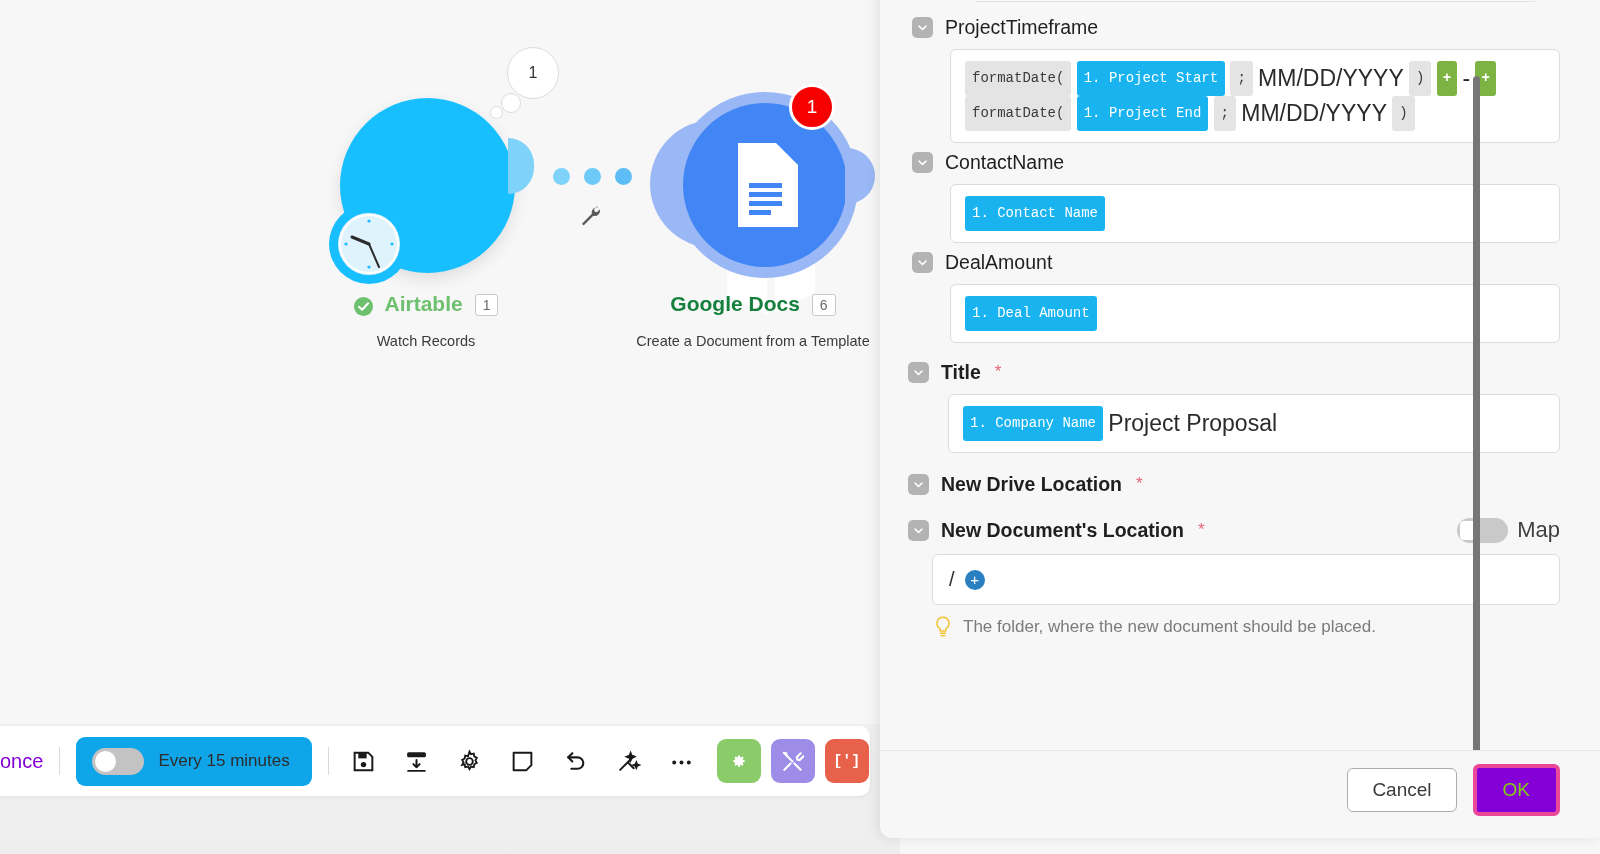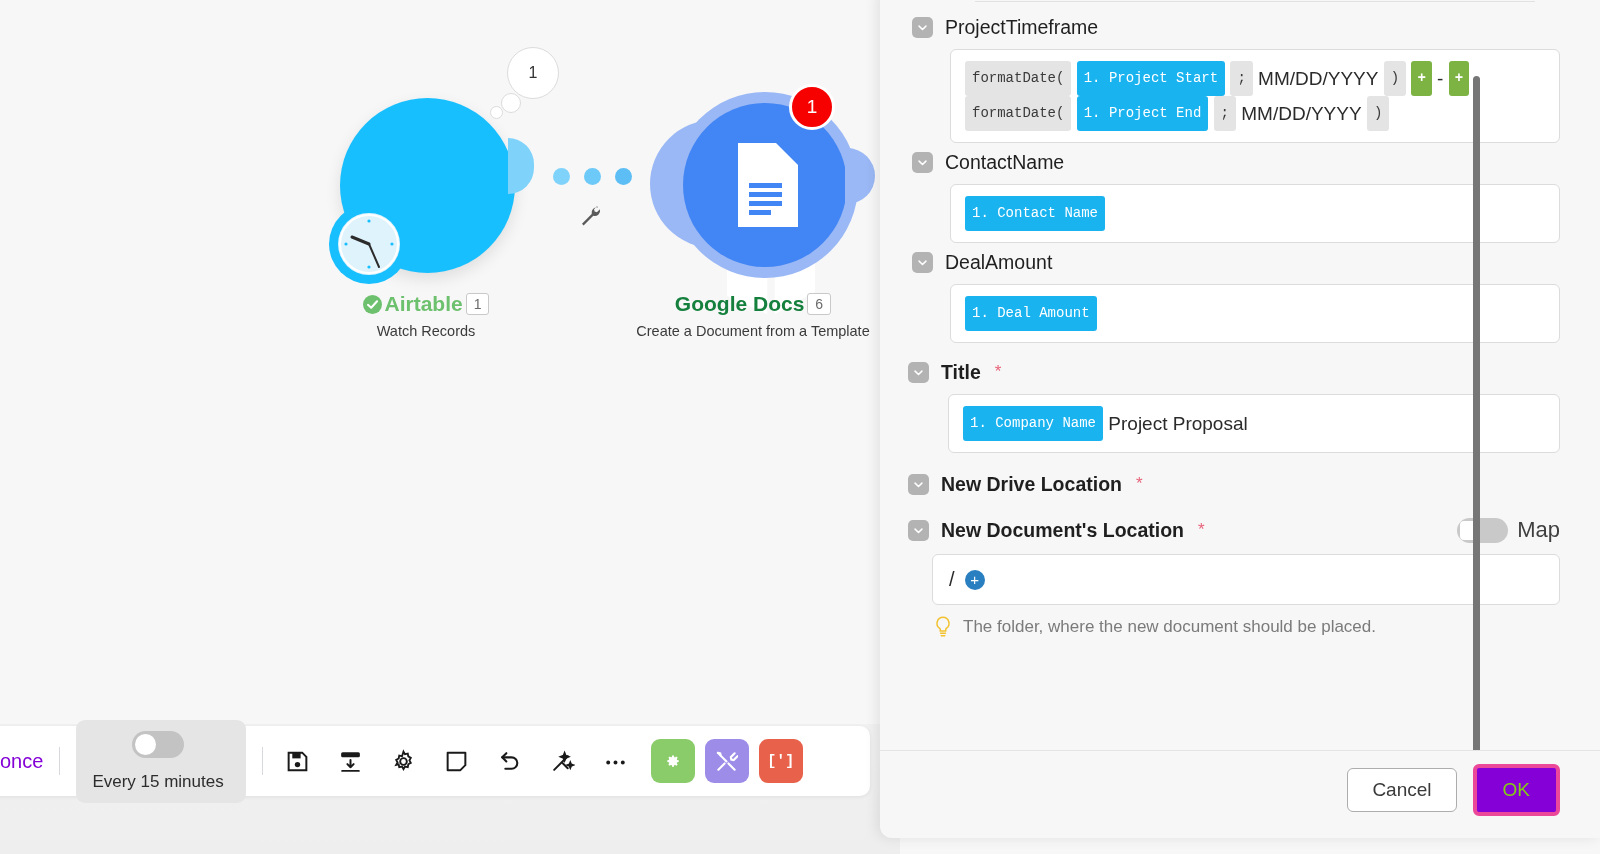--- a/index.html
+++ b/index.html
@@ -107,55 +107,54 @@
     position:absolute; left: 789px; top: 84px; width: 46px; height: 46px;
     border-radius: 50%; background: #f70000; border: 3px solid #fff;
     display:flex; align-items:center; justify-content:center;
     color:#fff; font-size: 19px; font-weight: 400;
   }
 
   .mod-label {
     position:absolute; text-align:center; width: 300px;
   }
   .mod-title {
-    display:flex; align-items:center; justify-content:center; gap: 3px;
+    display:flex; align-items:flex-end; justify-content:center; gap: 12px;
     font-size: 21px; font-weight: bold;
   }
   .mod-title .name-green { color: #6dc06d; }
   .mod-title .name-dark { color: #15803d; }
   .check-dot {
     width: 19px; height: 19px; border-radius: 50%; background:#6dc06d;
     display:inline-flex; align-items:center; justify-content:center;
   }
   .seq-box {
     border: 1px solid #c9c9c9; border-radius: 3px; background:#fff;
     font-size: 14px; color:#6b6b6b; font-weight: normal;
     padding: 1px 7px; line-height: 18px;
   }
   .mod-sub {
-    margin-top: 7px; font-size: 14.5px; color: #3b3b3b;
+    margin-top: 17px; font-size: 14.5px; color: #3b3b3b;
   }
 
   
   .toolbar {
     position:absolute; left: -10px; top: 726px; width: 880px; height: 70px;
     background: #ffffff;
     display:flex; align-items:center;
     border-radius: 0 10px 10px 0;
     box-shadow: 0 1px 4px rgba(0,0,0,.07);
   }
   .tb-runonce {
     color: #8400d6; font-size: 20px; margin-left: 10px; white-space: nowrap;
   }
   .tb-sep { width: 1px; height: 28px; background: #d8d8df; margin: 0 16px; }
   .sched-pill {
     display:flex; align-items:center; gap: 14px;
-    background: #e5e5e5; border-radius: 9px;
+    background: #0ea5e9; border-radius: 9px;
     padding: 11px 22px 11px 16px;
-    flex-direction: column;
   }
   .toggle {
     width: 52px; height: 27px; border-radius: 14px; background:#c3c3c3;
     position: relative; flex: none;
   }
   .toggle .knob {
     position:absolute; left: 3px; top: 3px; width: 21px; height: 21px;
     border-radius: 50%; background: #fff;
   }
   .sched-text { font-size: 17px; color: #2d2d2d; white-space: nowrap; }
@@ -228,21 +227,21 @@
   .input-box.wide { margin-left: 0px; }
 
   .tok {
     display:inline-block; border-radius: 3px; padding: 2px 7px;
     font-family: "Liberation Mono", monospace; font-size: 14px;
     vertical-align: middle;
   }
   .tok-fn { background:#e4e4e4; color:#3a3a3a; }
   .tok-var { background:#19b3f0; color:#fff; }
   .tok-op { background:#7cb342; color:#fff; font-weight:bold; padding: 2px 6px;}
-  .plain { font-size: 19px; color:#2b2b2b; vertical-align: middle; }
+  .plain { font-size: 23px; color:#2b2b2b; vertical-align: middle; }
 
   .select-box {
     background:#fff; border:1px solid #dcdcdc; border-radius: 6px;
     margin-top: 9px; padding: 13px 16px;
     font-size: 20px; color:#2b2b2b;
     display:flex; align-items:center;
   }
   .caret { margin-left:auto; color:#2b2b2b; font-size: 13px; }
 
   .path-box {

